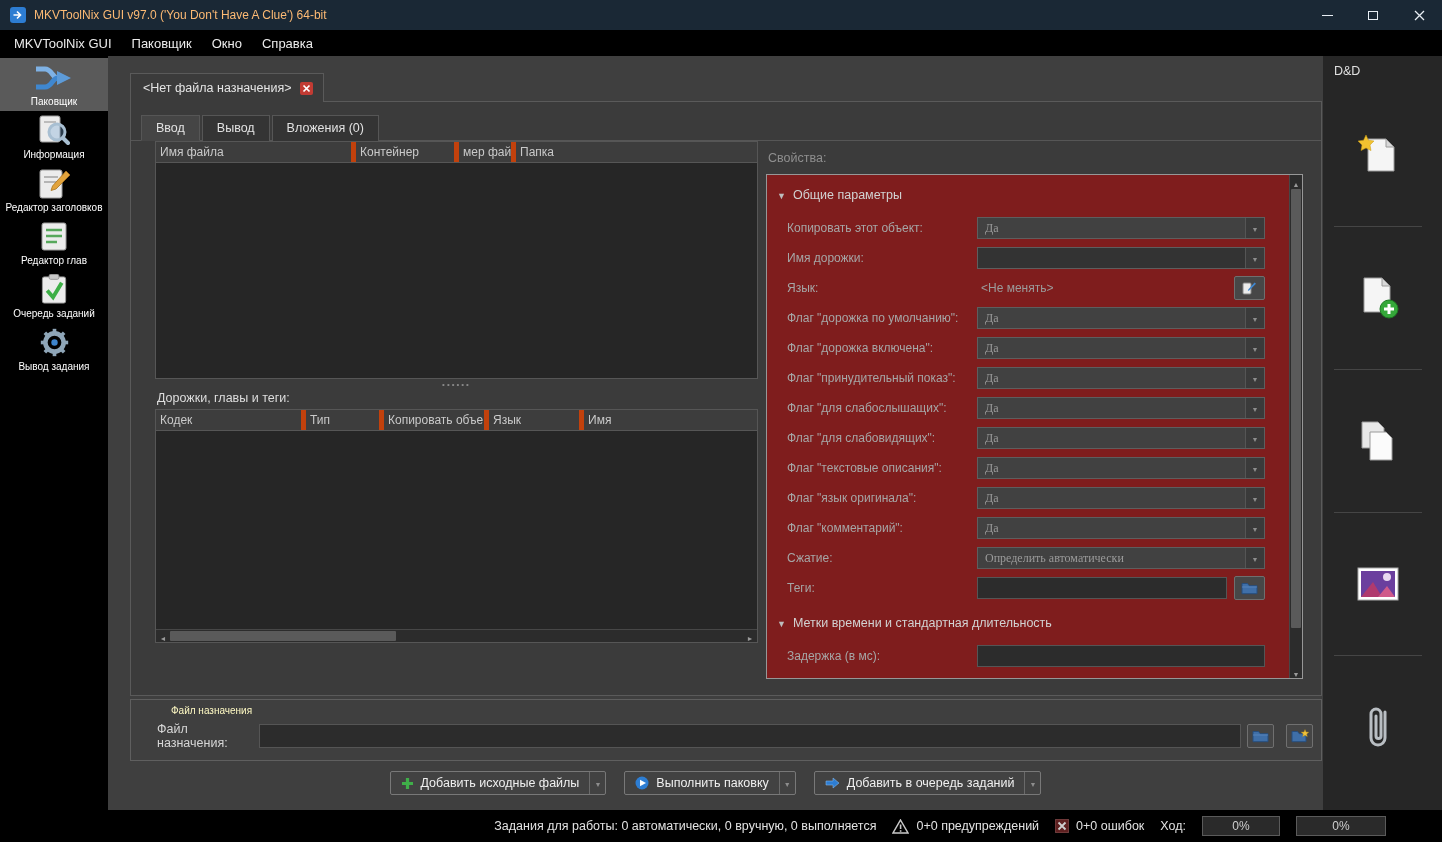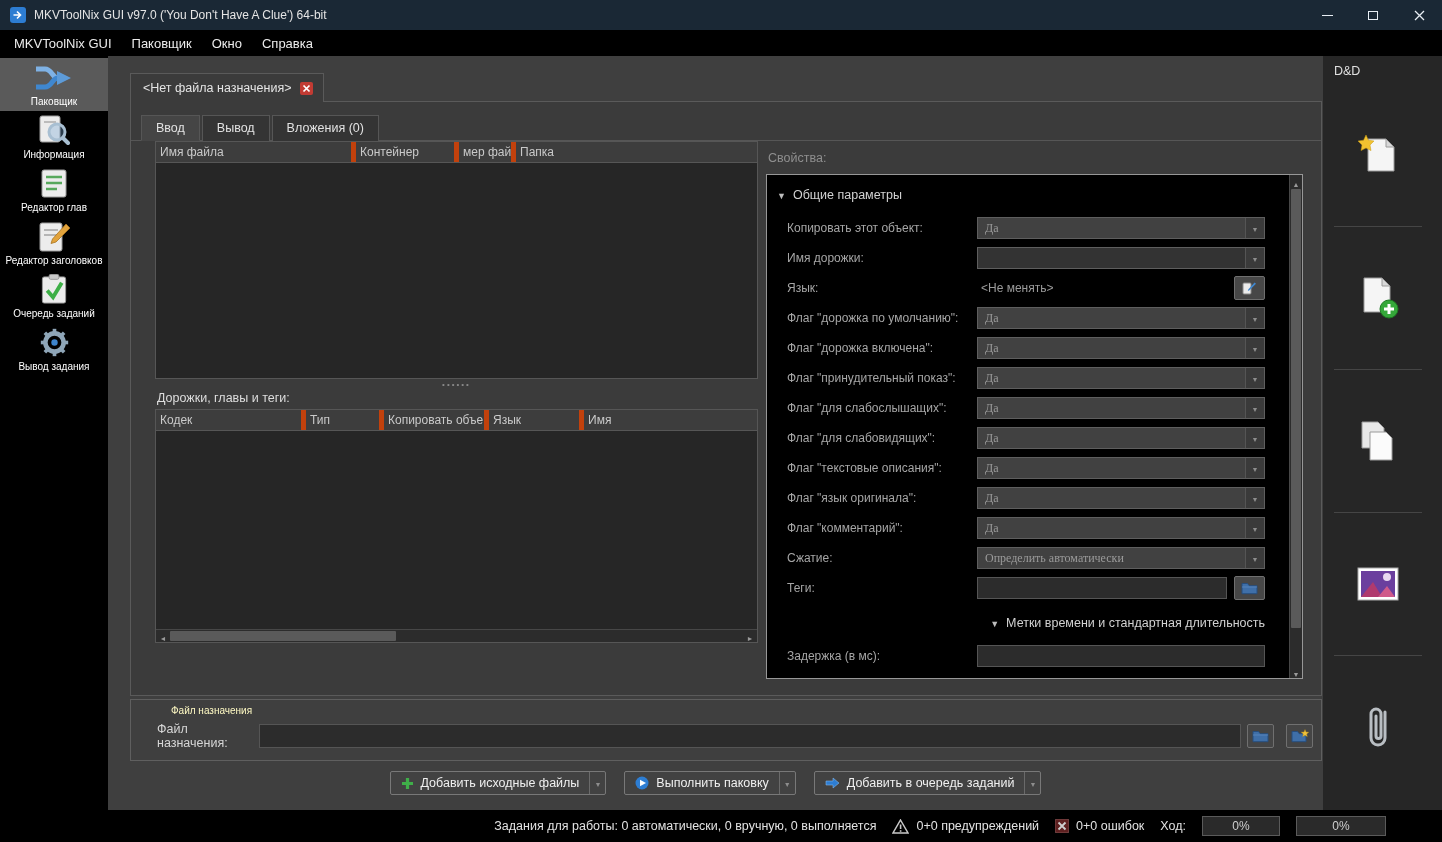--- a/index.html
+++ b/index.html
@@ -1,21 +1,21 @@
 <!DOCTYPE html>
 <html><head>
 <meta charset="utf-8">
 <style>
   * { margin:0; padding:0; box-sizing:border-box; }
   html,body { background:#111; }
   body { font-family:"Liberation Sans", sans-serif; }
   .window { width:1442px; height:842px; background:#3f3f3f; display:flex; flex-direction:column; overflow:hidden; position:relative; }
 
   
-  .titlebar { height:30px; background:#1a2835; display:flex; align-items:center; color:#e5e5e5; font-size:12px; flex:none; }
+  .titlebar { height:30px; background:#1a2835; display:flex; align-items:center; color:#fdba74; font-size:12px; flex:none; }
   .app-icon { margin:0 8px 0 10px; display:flex; }
   .win-controls { margin-left:auto; display:flex; height:100%; }
   .win-btn { width:46px; height:100%; display:flex; align-items:center; justify-content:center; }
   .glyph-min { width:11px; height:1px; background:#e8eef4; display:block; }
   .glyph-max { width:10px; height:9px; border:1px solid #e8eef4; display:block; }
 
   
   .menubar { height:26px; background:#000; display:flex; align-items:center; color:#ececec; font-size:13px; padding-left:4px; flex:none; }
   .menu-item { padding:3px 10px; }
 
@@ -62,24 +62,24 @@
   .hs-thumb { width:226px; background:#5a5a5a; margin:1px 0; border-radius:1px; }
   .hs-track { flex:1; }
   .icon-arrow-left::before { content:"◄"; font-size:7px; color:#9a9a9a; }
   .icon-arrow-right::before { content:"►"; font-size:7px; color:#9a9a9a; }
   .icon-arrow-up::before { content:"▲"; font-size:7px; color:#9a9a9a; }
   .icon-arrow-down::before { content:"▼"; font-size:7px; color:#9a9a9a; }
   .icon-chevron-down::before { content:"▼"; font-size:7px; color:#8d8d8d; }
   .icon-section-open::before { content:"▼"; font-size:9px; color:#bdbdbd; }
 
   
-  .props-panel { height:505px; flex:none; border:1px solid #979797; background:#000000; display:flex; min-height:0; }
+  .props-panel { height:505px; flex:none; border:1px solid #979797; background:#7f1d1d; display:flex; min-height:0; }
   .props-form { flex:1; padding:8px 24px 0 10px; overflow:hidden; }
   .prop-section-title { display:flex; align-items:center; gap:7px; color:#d2d2d2; font-size:12.5px; height:20px; margin:2px 0 8px 0; }
-  .prop-section-title.second { margin-top:10px;justify-content:flex-end; }
+  .prop-section-title.second { margin-top:10px; }
   .prop-row { display:flex; align-items:center; height:30px; padding-left:10px; }
   .prop-label { width:190px; flex:none; font-size:12px; color:#a6a6a6; white-space:nowrap; overflow:hidden; }
   .prop-ctrl { margin-left:auto; width:297px; display:flex; align-items:center; }
   .dd { height:22px; flex:1; background:#414141; border:1px solid #5e5e5e; display:flex; align-items:center; color:#9b9b9b; font-size:12px; min-width:0;font-family:Liberation Serif, serif; }
   .dd.editable { background:#333333; }
   .dd-value { flex:1; padding:0 7px; white-space:nowrap; overflow:hidden; }
   .dd-btn { width:19px; align-self:stretch; display:flex; align-items:center; justify-content:center; border-left:1px solid #555; background:#3a3a3a; }
   .flat-value { flex:1; font-size:12px; color:#9b9b9b; padding-left:4px; white-space:nowrap; overflow:hidden; }
   .mini-btn { width:31px; height:24px; margin-left:7px; flex:none; background:#474747; border:1px solid #6f6f6f; border-radius:2px; display:flex; align-items:center; justify-content:center; }
   .txt { height:22px; background:#2c2c2c; border:1px solid #555; color:#d8d8d8; font-family:"Liberation Sans", sans-serif; font-size:12px; padding:0 6px; }
@@ -168,36 +168,36 @@
       <div class="side-item">
         <svg class="side-icon" width="32" height="31" viewBox="0 0 32 31">
           <rect x="2" y="1" width="20" height="26" rx="2" fill="#ececec" stroke="#9a9a9a"></rect>
           <line x1="6" y1="7" x2="18" y2="7" stroke="#bcbcbc" stroke-width="2"></line>
           <circle cx="19" cy="17" r="8" fill="rgba(120,170,215,0.35)" stroke="#a8bfd2" stroke-width="3"></circle>
           <line x1="25" y1="23" x2="30" y2="28" stroke="#a8bfd2" stroke-width="4" stroke-linecap="round"></line>
         </svg>
         <span class="side-label">Информация</span>
       </div>
       <div class="side-item">
+        <svg class="side-icon" width="33" height="31" viewBox="0 0 33 31">
+          <rect x="2" y="2" width="22" height="28" rx="2" fill="#ececec" stroke="#9a9a9a"></rect>
+          <line x1="6" y1="9" x2="20" y2="9" stroke="#b5b5b5" stroke-width="2"></line>
+          <line x1="6" y1="14" x2="20" y2="14" stroke="#b5b5b5" stroke-width="2"></line>
+          <polygon points="28,3 32,7 18,21 13,22.5 14.5,18" fill="#e2a33c" stroke="#a8741f" stroke-width="0.8"></polygon>
+        </svg>
+        <span class="side-label">Редактор заголовков</span>
+      </div>
+      <div class="side-item">
         <svg class="side-icon" width="28" height="31" viewBox="0 0 28 31">
           <rect x="2" y="2" width="24" height="27" rx="2" fill="#ececec" stroke="#9a9a9a"></rect>
           <line x1="6" y1="9" x2="22" y2="9" stroke="#57a85c" stroke-width="2.5"></line>
           <line x1="6" y1="15" x2="22" y2="15" stroke="#57a85c" stroke-width="2.5"></line>
           <line x1="6" y1="21" x2="17" y2="21" stroke="#57a85c" stroke-width="2.5"></line>
         </svg>
         <span class="side-label">Редактор глав</span>
-      </div>
-      <div class="side-item">
-        <svg class="side-icon" width="33" height="31" viewBox="0 0 33 31">
-          <rect x="2" y="2" width="22" height="28" rx="2" fill="#ececec" stroke="#9a9a9a"></rect>
-          <line x1="6" y1="9" x2="20" y2="9" stroke="#b5b5b5" stroke-width="2"></line>
-          <line x1="6" y1="14" x2="20" y2="14" stroke="#b5b5b5" stroke-width="2"></line>
-          <polygon points="28,3 32,7 18,21 13,22.5 14.5,18" fill="#e2a33c" stroke="#a8741f" stroke-width="0.8"></polygon>
-        </svg>
-        <span class="side-label">Редактор заголовков</span>
       </div>
       <div class="side-item">
         <svg class="side-icon" width="30" height="31" viewBox="0 0 30 32">
           <rect x="3" y="3" width="24" height="27" rx="2" fill="#ececec" stroke="#9a9a9a"></rect>
           <rect x="10" y="0.5" width="10" height="5" rx="1.5" fill="#c9c9c9" stroke="#9a9a9a"></rect>
           <path d="M8 17l6 7L23 9" fill="none" stroke="#3daf46" stroke-width="4"></path>
         </svg>
         <span class="side-label">Очередь заданий</span>
       </div>
       <div class="side-item">

